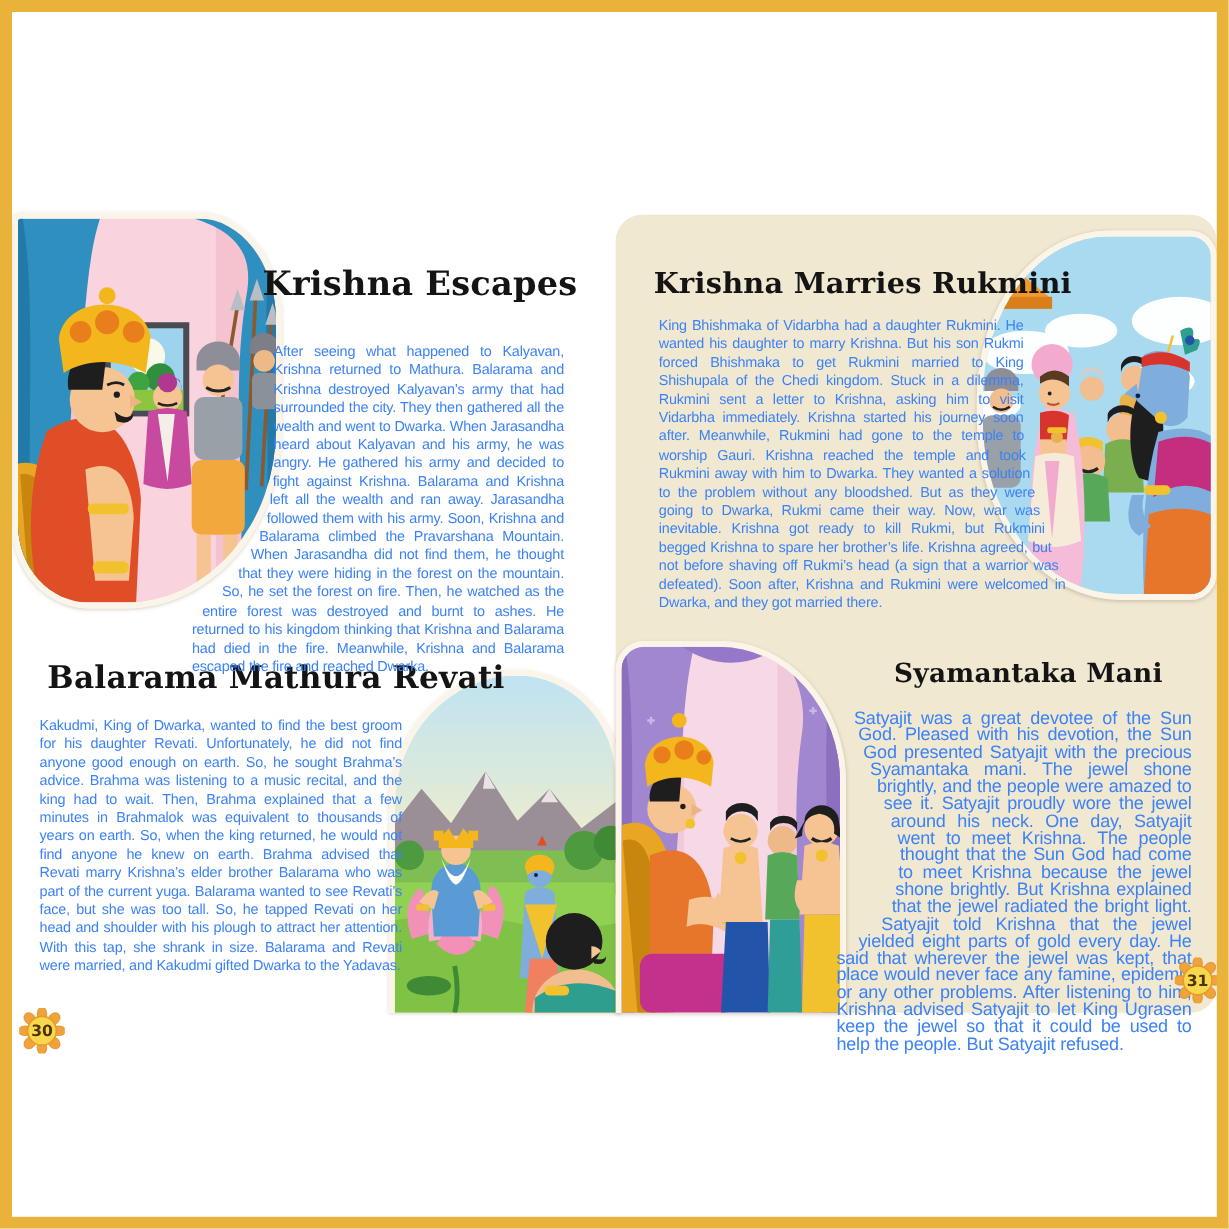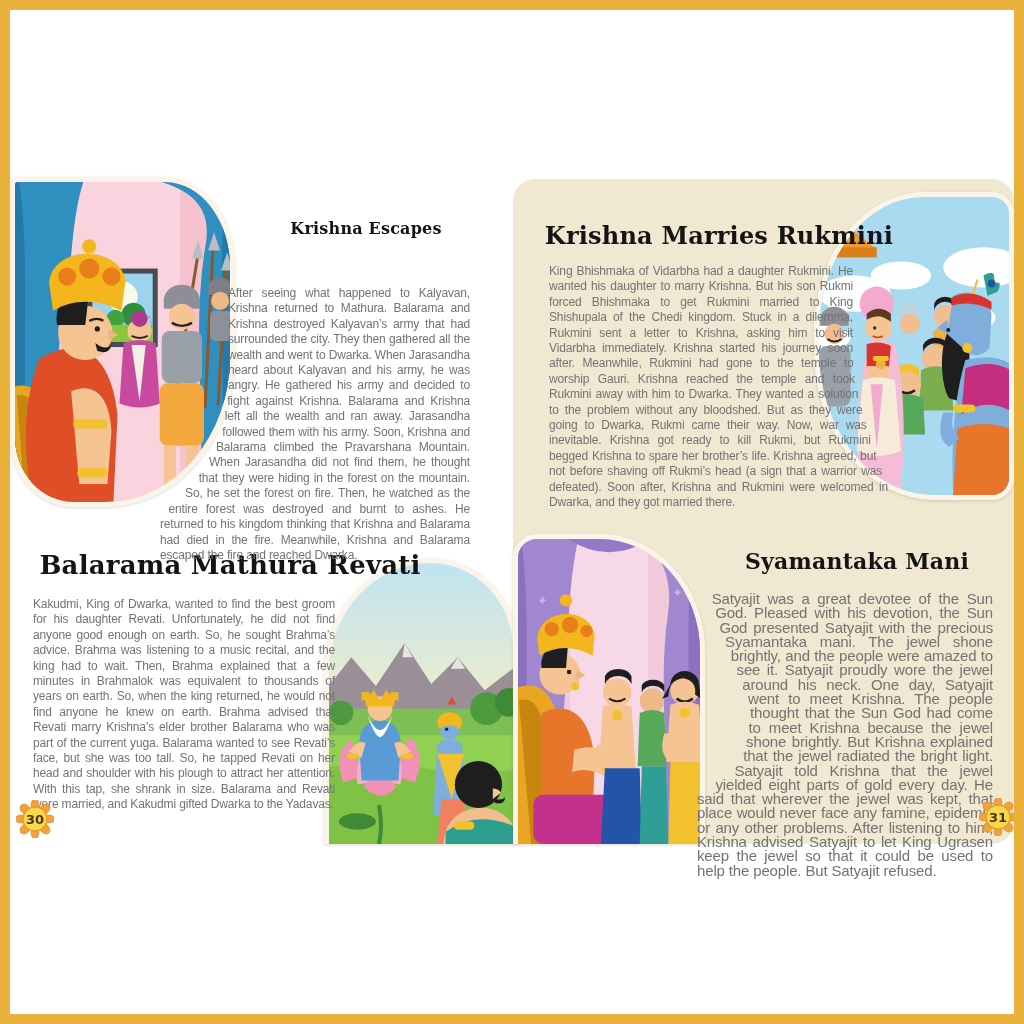--- a/index.html
+++ b/index.html
@@ -22,41 +22,41 @@
   #illu2{left:324px;top:558px;width:194px;height:286px;border-bottom:none;
     border-radius:55% 45% 0 0 / 40% 32% 0 0;}
   #illu3{left:814px;top:192px;width:200px;height:308px;
     border-radius:110px 22px 22px 120px / 140px 22px 22px 150px;}
   #illu4{left:513px;top:534px;width:192px;height:310px;border-bottom:none;
     border-radius:24px 55% 0 0 / 24px 38% 0 0;}
   .story-title{
     position:absolute;z-index:10;text-align:center;color:#141414;
     font-family:"DejaVu Serif", serif;font-weight:700;letter-spacing:.2px;
   }
-  #title1{left:234px;top:220px;width:264px;font-size:16px;line-height:1.18;}
+  #title1{left:218px;top:220px;width:264px;font-size:28px;line-height:1.18;}
   #title2{left:18px;top:551px;width:424px;font-size:26px;line-height:1.1;}
   #title3{left:533px;top:223px;width:372px;font-size:24px;line-height:1.1;}
   #title4{left:703px;top:549px;width:308px;font-size:22px;line-height:1.1;}
   .story-body{
-    position:absolute;z-index:10;color:#737373;text-align:justify;
+    position:absolute;z-index:10;color:#3b82f6;text-align:justify;
     font-size:12px;line-height:15.4px;letter-spacing:-0.15px;
   }
   #body1{left:160px;top:286px;width:310px;}
   #body2{left:33px;top:597px;width:302px;}
   #body3{left:549px;top:264px;width:358px;}
   #body4{left:697px;top:592px;width:296px;font-size:15px;line-height:14.3px;}
   .wrap-left1{float:left;width:68px;height:218px;shape-margin:4px;
     shape-outside:polygon(0 0,68px 0,66px 90px,58px 140px,42px 175px,20px 200px,0 218px);}
   .wrap-right3{float:right;width:54px;height:244px;shape-margin:4px;
     shape-outside:polygon(54px 0,6px 0,0 40px,6px 110px,22px 170px,44px 228px,54px 244px);}
   .wrap-left4{float:left;width:58px;height:190px;shape-margin:3px;
     shape-outside:polygon(0 0,8px 0,18px 40px,34px 80px,50px 120px,44px 155px,30px 178px,0 190px);}
   .page-badge{position:absolute;width:38px;height:38px;z-index:20;}
   .page-badge svg{display:block;width:100%;height:100%;}
-  #badge30{left:16px;top:800px;}
+  #badge30{left:16px;top:840px;}
   #badge31{left:979px;top:798px;text-decoration:underline;}
   .badge-num{font-family:"DejaVu Sans", sans-serif;font-weight:700;font-size:13px;fill:#4A3500;}
 </style>
 </head>
 <body>
 
 <div class="border-frame"></div>
 
 <div class="cream-panel"></div>
 

